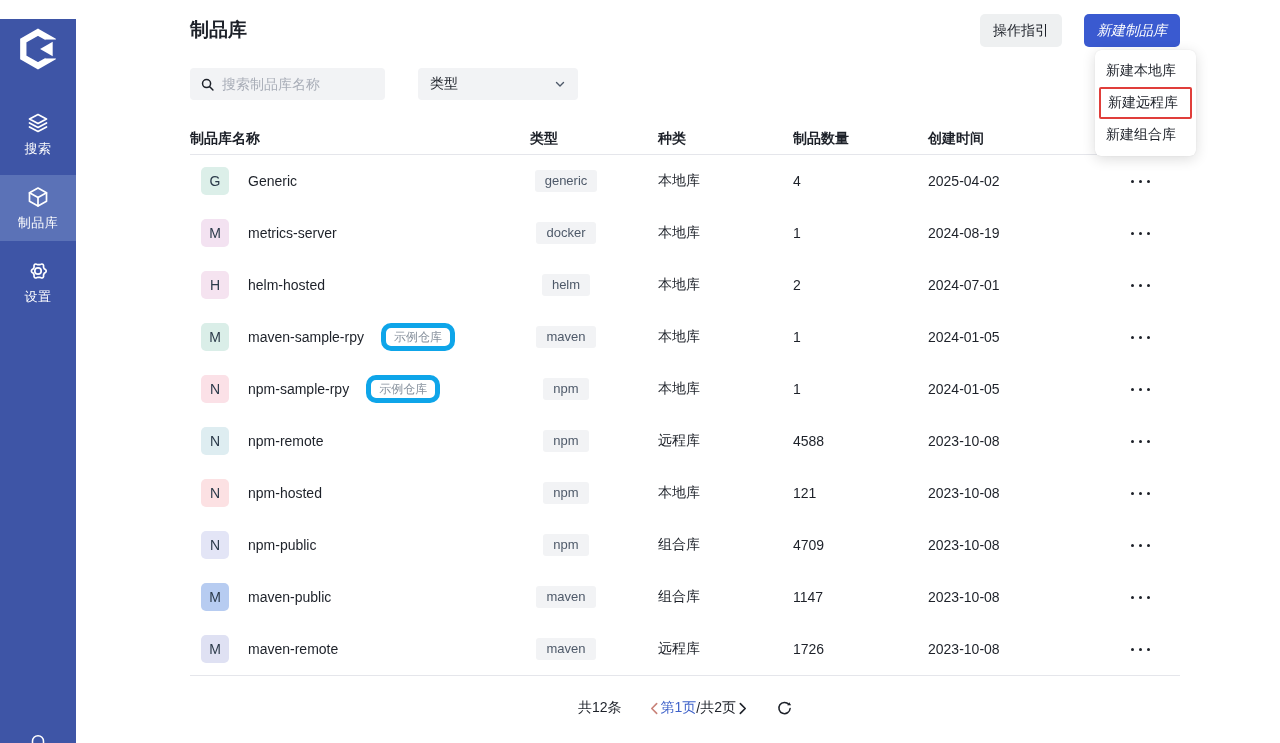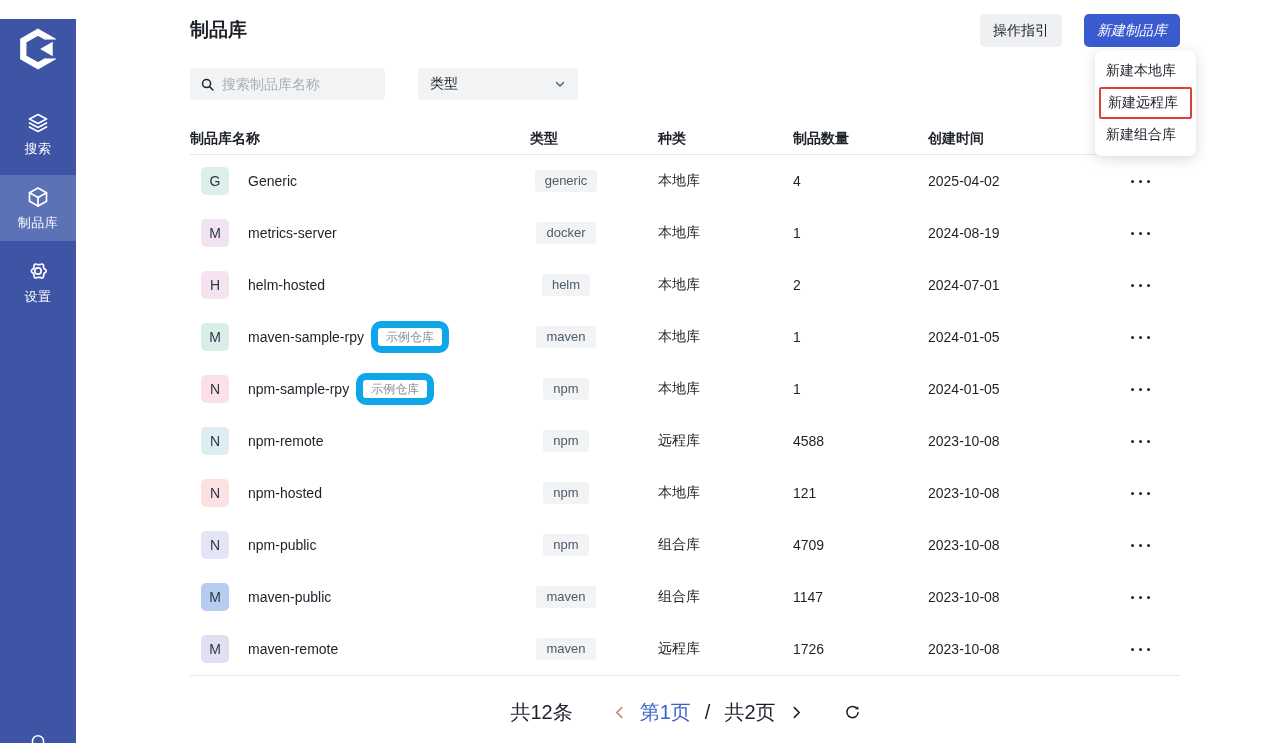--- a/index.html
+++ b/index.html
@@ -43,28 +43,28 @@
   .trow{display:flex;align-items:center;height:52px;font-size:14px;color:var(--text-dark);}
   .tbody{border-bottom:1px solid var(--line);}
   .col-name{width:340px;display:flex;align-items:center;}
   .col-type{width:128px;}
   .col-kind{width:135px;}
   .col-count{width:135px;}
   .col-date{width:172px;}
   .col-actions{width:80px;display:flex;justify-content:center;}
   .avatar{width:28px;height:28px;border-radius:5px;margin-left:11px;display:flex;align-items:center;justify-content:center;font-size:14px;color:#2b3a4a;flex:0 0 28px;}
   .rname{margin-left:19px;}
-  .rtag{margin-left:7px;font-size:12px;color:var(--text-muted);border:7px solid #0ea5e9;border-radius:10px;padding:1px 8px;line-height:16px;}
+  .rtag{margin-left:17px;font-size:12px;color:var(--text-muted);border:5px solid #0ea5e9;border-radius:10px;padding:1px 8px;line-height:16px;}
   .pill-wrap{width:72px;display:flex;justify-content:center;}
   .type-pill{background:var(--pill-bg);color:var(--text-sec);font-size:13px;padding:3px 10px;border-radius:3px;line-height:16px;}
   .dots{display:flex;gap:5px;align-items:center;cursor:pointer;padding:6px 4px;}
   .dots i{width:3px;height:3px;border-radius:50%;background:var(--text-dark);}
 
   
-  .pagination{margin-top:23px;display:flex;justify-content:center;align-items:center;gap:14px;font-size:20px;color:var(--text-dark);}
+  .pagination{margin-top:23px;display:flex;justify-content:center;align-items:center;font-size:14px;color:var(--text-dark);}
   .pg-total{margin-right:26px;}
   .pg-prev{color:var(--prev-chevron);cursor:pointer;display:flex;align-items:center;}
   .pg-next{color:var(--text-dark);cursor:pointer;display:flex;align-items:center;}
   .pg-current{color:var(--page-link-blue);}
   .pg-refresh{margin-left:28px;cursor:pointer;display:flex;align-items:center;}
 
   
   .dropdown{position:absolute;top:50px;right:84px;width:101px;background:#fff;border-radius:6px;box-shadow:0 3px 14px rgba(0,0,0,.14),0 0 1px rgba(0,0,0,.12);padding:5px 0;z-index:10;}
   .dd-item{font-size:14px;color:var(--text-dark);padding:7px 0 7px 11px;cursor:pointer;white-space:nowrap;}
   .dd-item.highlighted{border:2px solid var(--annotation-red);border-radius:2px;margin:0 4px;padding:5px 0 5px 7px;}

